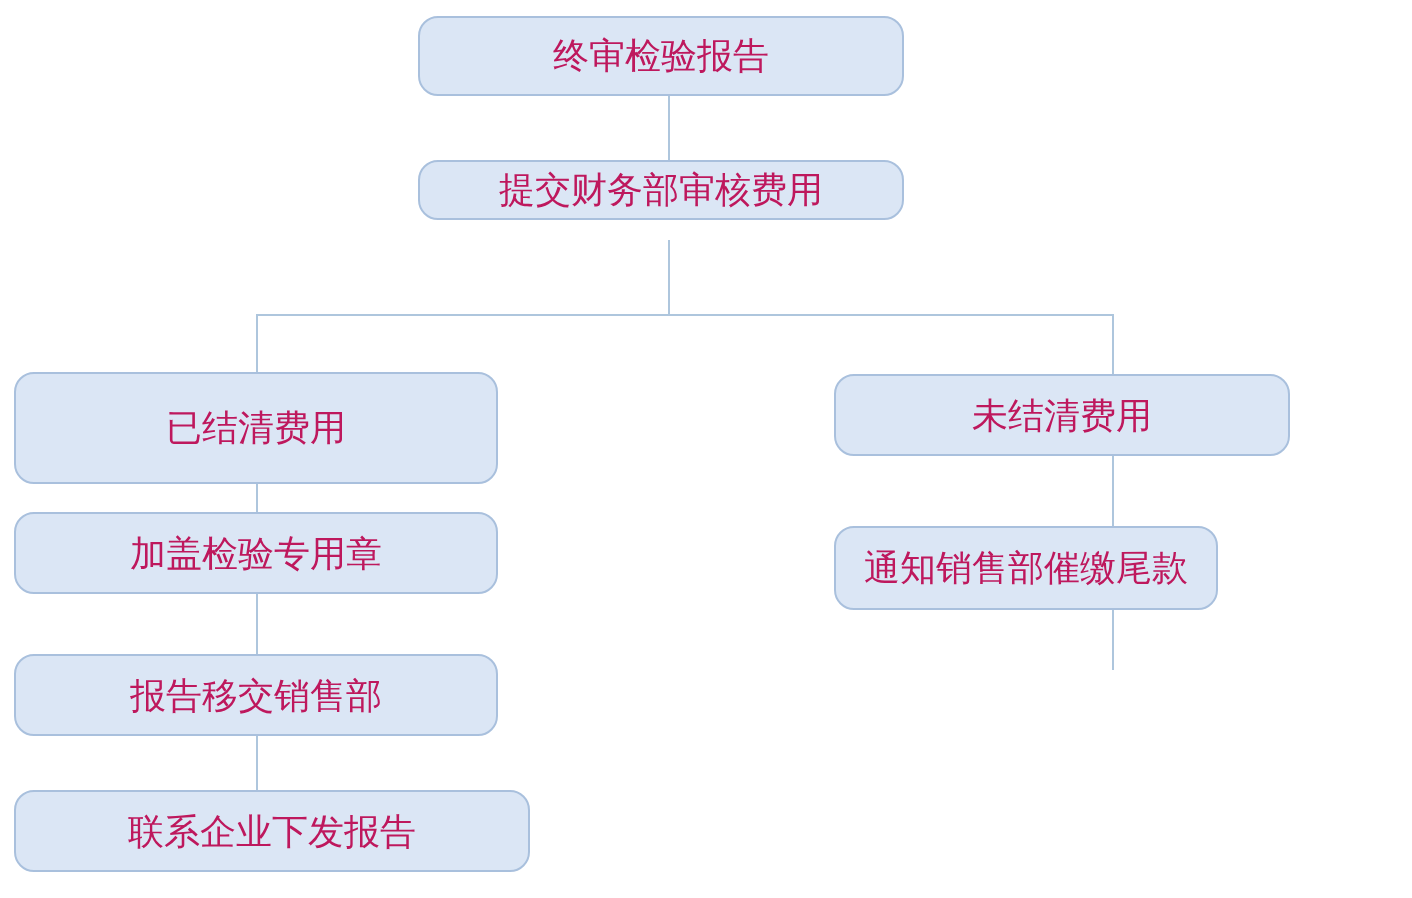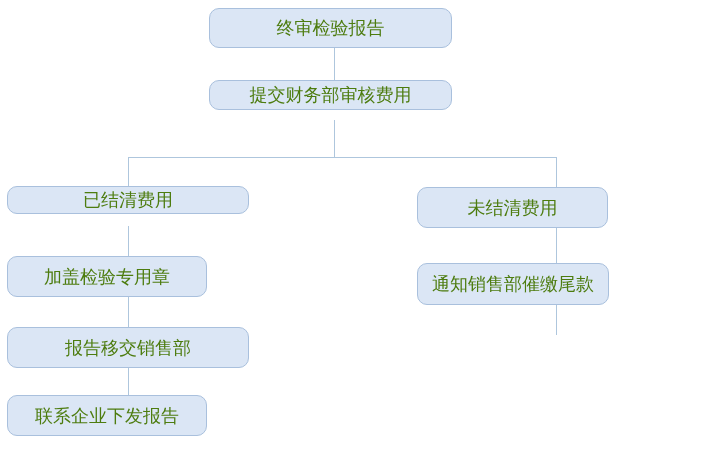--- a/index.html
+++ b/index.html
@@ -14,35 +14,35 @@
   .node {
     position: absolute;
     box-sizing: border-box;
     background: #dbe6f5;
     border: 1px solid #a9c0dd;
     border-radius: 10px;
     display: flex;
     align-items: center;
     justify-content: center;
     font-size: 18px;
-    color: #4d7c0f;
+    color: #be185d;
     white-space: nowrap;
   }
   .line {
     position: absolute;
     background: #aec6dd;
   }
   
   .n0 { left: 209px; top: 8px;   width: 243px; height: 40px; }
   .n1 { left: 209px; top: 80px;  width: 243px; height: 30px; }
-  .n2 { left: 7px;   top: 186px; width: 242px; height: 28px; }
-  .n3 { left: 7px;   top: 256px; width: 200px; height: 41px; }
+  .n2 { left: 7px;   top: 186px; width: 242px; height: 56px; }
+  .n3 { left: 7px;   top: 256px; width: 242px; height: 41px; }
   .n4 { left: 7px;   top: 327px; width: 242px; height: 41px; text-align: right; }
-  .n5 { left: 7px;   top: 395px; width: 200px; height: 41px; }
-  .n6 { left: 417px; top: 187px; width: 191px; height: 41px; }
+  .n5 { left: 7px;   top: 395px; width: 258px; height: 41px; }
+  .n6 { left: 417px; top: 187px; width: 228px; height: 41px; }
   .n7 { left: 417px; top: 263px; width: 192px; height: 42px; }
   .n8 { left: 417px; top: 335px; width: 241px; height: 42px; }
   
   .c1  { left: 334px; top: 48px;  width: 1px;   height: 32px; }
   .c2  { left: 334px; top: 120px; width: 1px;   height: 37px; }
   .c3  { left: 128px; top: 157px; width: 429px; height: 1px;  }
   .c4  { left: 128px; top: 158px; width: 1px;   height: 28px; }
   .c5  { left: 556px; top: 158px; width: 1px;   height: 29px; }
   .c6  { left: 128px; top: 226px; width: 1px;   height: 30px; }
   .c7  { left: 128px; top: 297px; width: 1px;   height: 30px; }

